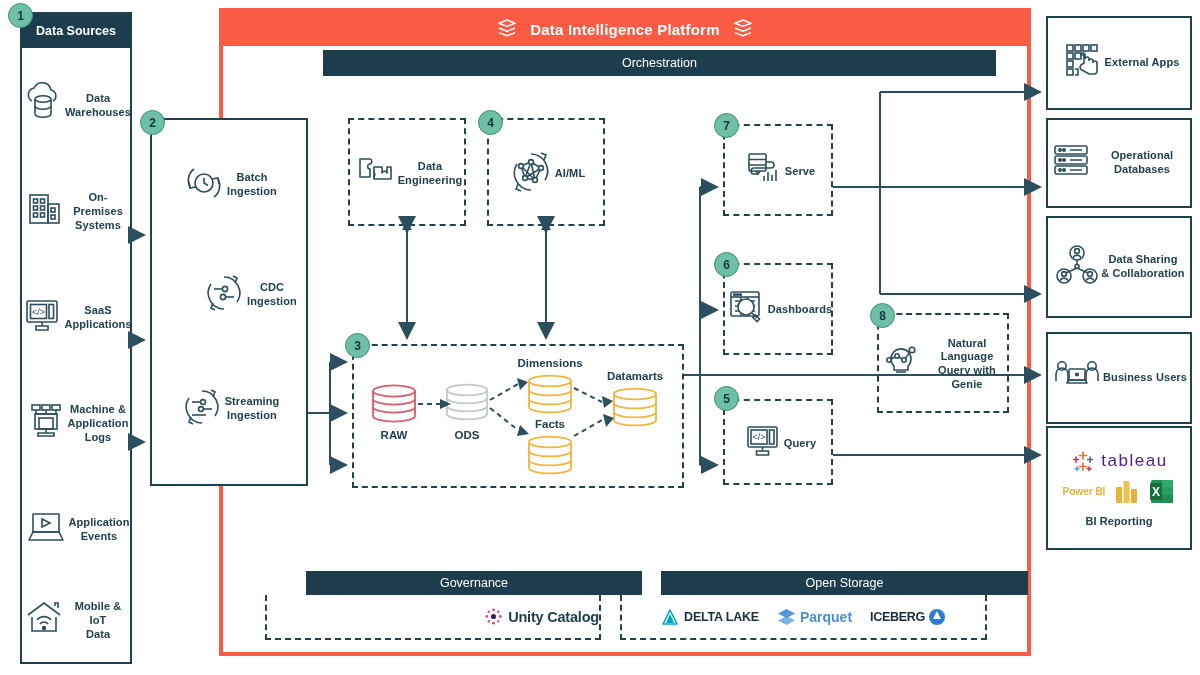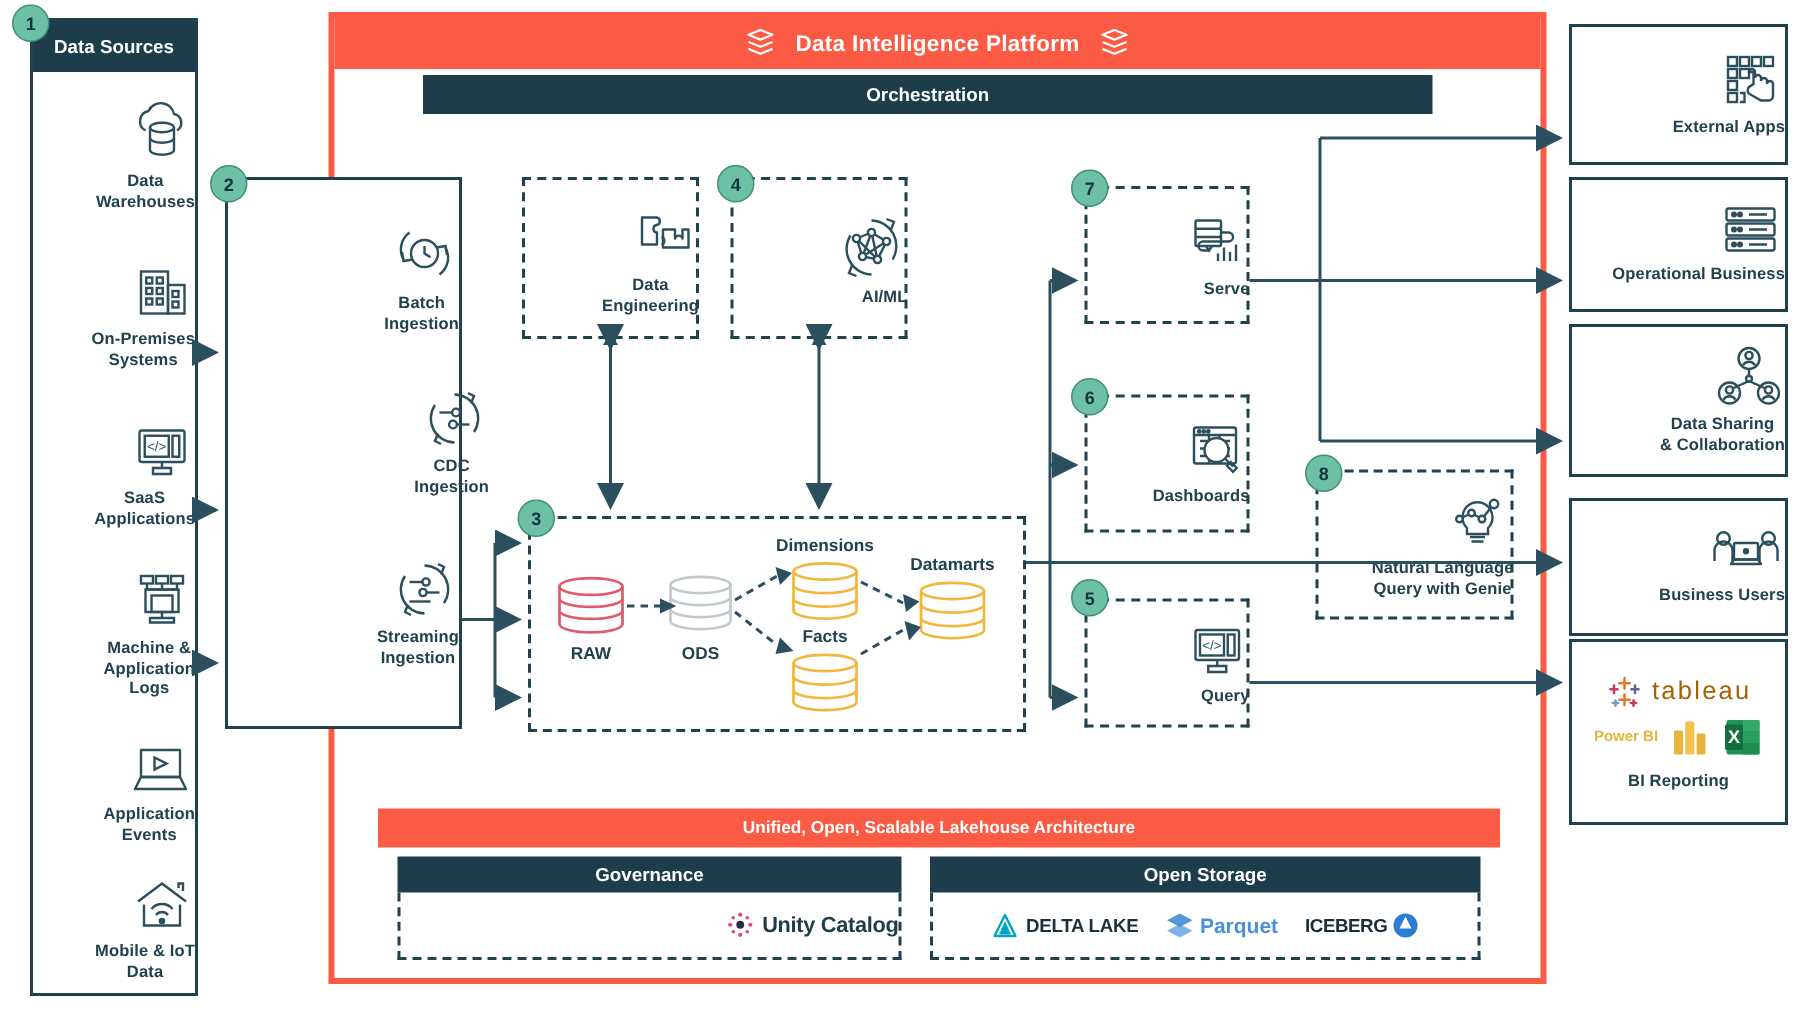--- a/index.html
+++ b/index.html
@@ -20,38 +20,38 @@
          color:#12353f;font-size:12px;font-weight:700;display:flex;align-items:center;justify-content:center;z-index:30;}
 
   
   .orange-frame{border:4px solid #fb5b44;background:transparent;}
   .orange-bar{background:#fb5b44;color:#fff;display:flex;align-items:center;justify-content:center;gap:14px;
               font-size:15px;font-weight:700;letter-spacing:.2px;}
   .orange-bar-sm{background:#fb5b44;color:#fff;display:flex;align-items:center;justify-content:center;
               font-size:11.5px;font-weight:700;}
 
   .dark-bar{background:#1d3d4c;color:#fff;display:flex;align-items:center;justify-content:center;
-            font-size:12.5px;font-weight:700;}
+            font-size:12.5px;font-weight:400;margin-left:41px;}
 
   
   .stack{display:inline-block;width:18px;height:20px;}
 
   
-  .cell{display:flex;flex-direction:column;align-items:flex-end;justify-content:center;}
+  .cell{display:flex;flex-direction:row;align-items:center;justify-content:center;}
   .cell .ic{margin-bottom:5px;}
 
   
   svg{display:block;overflow:visible;}
   .ln{stroke:#2b4f5e;stroke-width:2;fill:none;}
   .lnw{stroke:#2b4f5e;stroke-width:1.6;fill:none;}
   .dsh{stroke:#2b4f5e;stroke-width:2;fill:none;stroke-dasharray:5 4;}
 
   
   .logo-row{display:flex;align-items:center;justify-content:center;gap:9px;}
-  .tbl-txt{font-size:17px;font-weight:400;color:#a16207;letter-spacing:1.5px;}
+  .tbl-txt{font-size:17px;font-weight:400;color:#4c1d95;letter-spacing:1.5px;}
   .pbi-txt{font-size:10px;color:#e8b33a;font-weight:600;}
   .delta-txt{font-size:12.5px;font-weight:800;color:#1c2f3a;letter-spacing:-.2px;}
   .parq-txt{font-size:14px;font-weight:700;color:#4a90d9;}
   .iceb-txt{font-size:12.5px;font-weight:800;color:#1a2c38;letter-spacing:-.3px;}
   .uc-txt{font-size:14.5px;font-weight:700;color:#1d3d4c;letter-spacing:-.2px;}
 </style>
 </head>
 <body>
 
 <div id="root">
@@ -475,21 +475,21 @@
             <circle cx="12" cy="7" r="1.2" fill="#2b4f5e"></circle>
               <circle cx="16" cy="7" r="1.2" fill="#2b4f5e"></circle>
             <circle cx="12" cy="17" r="1.2" fill="#2b4f5e"></circle>
               <circle cx="16" cy="17" r="1.2" fill="#2b4f5e"></circle>
             <circle cx="12" cy="27" r="1.2" fill="#2b4f5e"></circle>
               <circle cx="16" cy="27" r="1.2" fill="#2b4f5e"></circle>
             <path d="M22 7 h12 M22 17 h12 M22 27 h12"></path>
           </g>
         </svg>
       </span>
-      <div class="lbl">Operational Business</div>
+      <div class="lbl">Operational Databases</div>
     </div>
   </div>
 
   <div class="abs panel" style="left:1046px;top:216px;width:146px;height:102px;">
     <div class="cell" style="width:100%;height:100%;">
       <span class="ic">
         <svg width="48" height="42" viewBox="0 0 48 42">
           <g class="lnw">
             <circle cx="24" cy="9" r="7"></circle>
             <circle cx="24" cy="7" r="2.4"></circle>
@@ -572,23 +572,20 @@
           <rect x="13" y="17.4" width="11" height="7.6" fill="#1f8d50"></rect>
           <rect x="1" y="5" width="12" height="17" rx="1" fill="#13703e"></rect>
           <text x="7" y="17.5" font-size="12" font-weight="700" fill="#fff" text-anchor="middle" font-family="Liberation Sans, sans-serif">X</text>
         </svg>
       </div>
       <div class="lbl" style="margin-top:6px;">BI Reporting</div>
     </div>
   </div>
 
   <div class="abs" style="left:252px;top:539px;width:748px;height:110px;background:#fff;"></div>
-  <div class="abs orange-bar-sm" style="left:252px;top:539px;width:748px;height:26px;">
-    <span>Unified, Open, Scalable Lakehouse Architecture</span>
-  </div>
 
   <div class="abs dark-bar" style="left:265px;top:571px;width:336px;height:24px;">
     <span>Governance</span>
   </div>
   <div class="abs dashed" style="left:265px;top:595px;width:336px;height:45px;border-top:none;
               display:flex;align-items:center;justify-content:flex-end;">
     <div class="logo-row" style="gap:6px;">
       <svg width="17" height="17" viewBox="0 0 17 17">
         <g fill="#e8467c">
           <circle cx="8.5" cy="8.5" r="2.6" fill="#2b2b4a"></circle>

